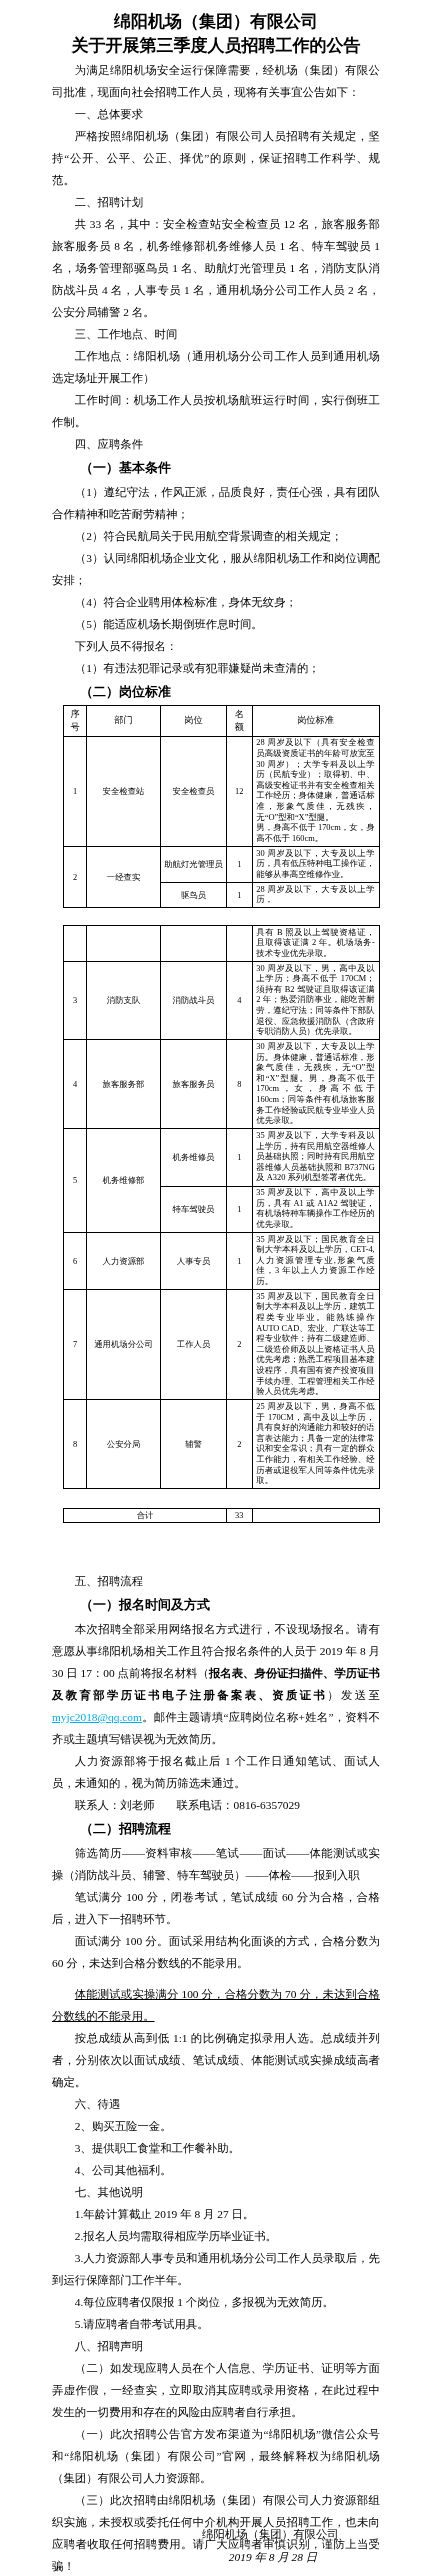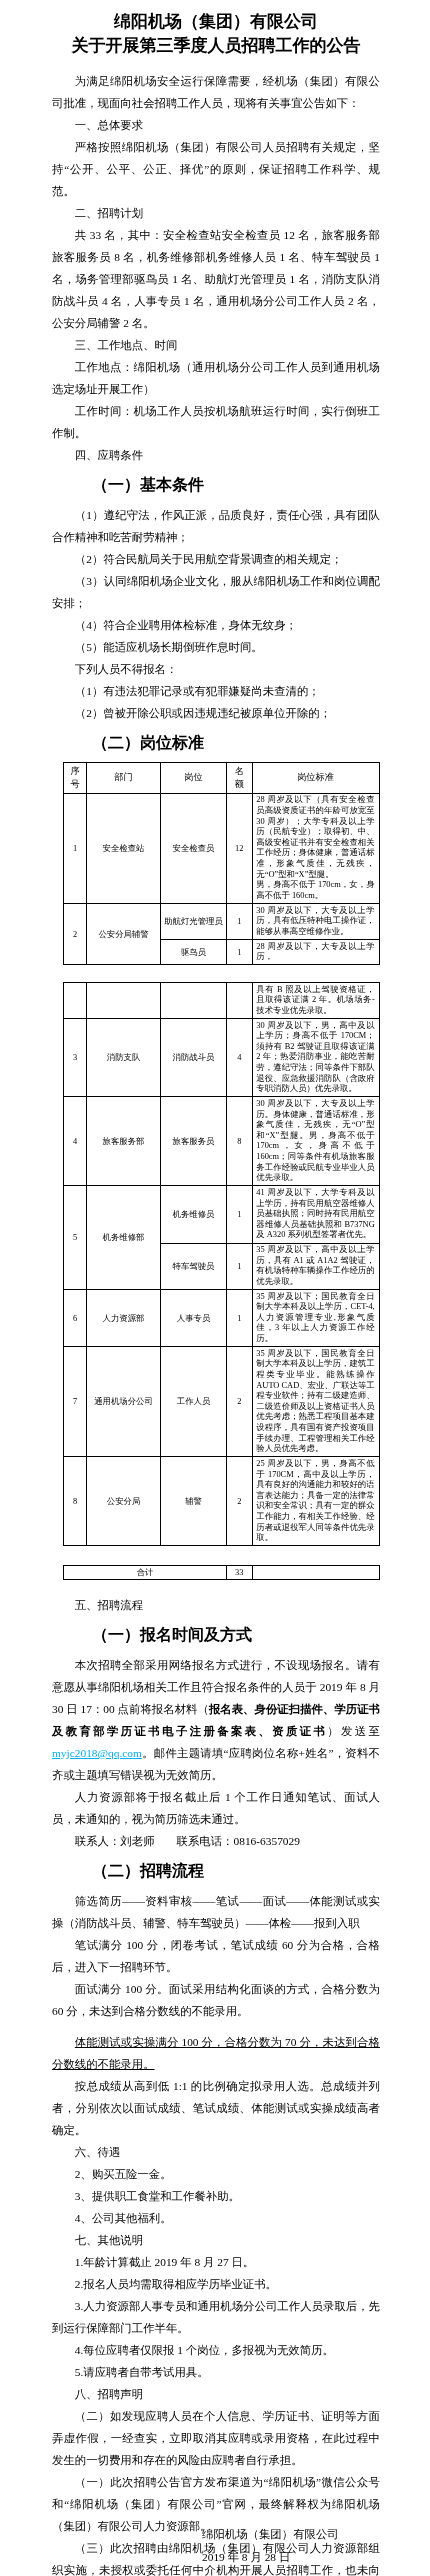--- a/index.html
+++ b/index.html
@@ -3,44 +3,44 @@
 <meta charset="utf-8">
 <style>
   html,body{margin:0;padding:0;background:#ffffff;}
   .page{
     width:430px;height:2576px;box-sizing:border-box;position:relative;overflow:hidden;
     padding:5.4px 50px 0 52px;background:#ffffff;color:#000;
     font-family:"Liberation Serif","DejaVu Serif",serif;
   }
   .title{text-align:center;font-size:17px;font-weight:bold;line-height:24.4px;margin:4.3px 0 0 0;}
   .para{font-size:11.4px;line-height:22px;text-indent:2em;margin:0;text-align:justify;}
-  .intro{margin-top:11px;}
+  .intro{margin-top:0;}
   .h-major{font-family:"Liberation Sans","DejaVu Sans",sans-serif;font-size:11.4px;font-weight:normal;
            line-height:22px;margin:0;text-indent:2em;}
-  .h-sub{font-family:"Liberation Sans","DejaVu Sans",sans-serif;font-size:16px;font-weight:bold;
-         line-height:22px;margin:8px;text-indent:2em;}
+  .h-sub{font-family:"Liberation Sans","DejaVu Sans",sans-serif;font-size:13px;font-weight:bold;
+         line-height:22px;margin:2px;text-indent:2em;}
   .bold{font-weight:bold;}
   .email-link{color:#00b0f0;text-decoration:underline;cursor:pointer;}
   .contact .gap{display:inline-block;width:22px;}
   table.pos{border-collapse:collapse;table-layout:fixed;width:316px;margin:1.1px 0 0 11px;
             font-size:8.4px;border:1.1px solid #000;}
   table.pos td{border:0.5px solid #000;vertical-align:middle;box-sizing:border-box;}
   td.tc{text-align:center;padding:1.1px 1.6px;}
   td.std{text-align:justify;line-height:10.6px;padding:1.6px 3.8px;margin-left:48px;}
   td.hdr{text-align:center;font-size:9.2px;padding:2.2px 1.1px;}
   .pre{white-space:pre-line;}
   tr.hrow{height:25px;}
   tr.thin{height:12.5px;}
   .pagegap{height:15.7px;}
   .gap-before-total{height:17.4px;}
-  .after-table{margin-top:14px;}
+  .after-table{margin-top:47px;}
   .pbreak-extra{margin-top:8.7px;text-decoration:underline;}
   .sig{position:absolute;left:202px;top:2523px;width:142px;font-size:11.4px;line-height:23px;}
   .sig .company{text-align:left;}
-  .sig .date{}
+  .sig .date{text-align:center;font-style:italic;}
 </style>
 </head>
 <body>
 
 <div class="page">
 
   <h1 class="title"><span>绵阳机场（集团）有限公司</span><br><span>关于开展第三季度人员招聘工作的公告</span></h1>
 
   <p class="para intro">为满足绵阳机场安全运行保障需要，经机场（集团）有限公司批准，现面向社会招聘工作人员，现将有关事宜公告如下：</p>
 
@@ -56,21 +56,20 @@
 
   <h2 class="h-major">四、应聘条件</h2>
   <h3 class="h-sub">（一）基本条件</h3>
   <p class="para">（1）遵纪守法，作风正派，品质良好，责任心强，具有团队合作精神和吃苦耐劳精神；</p>
   <p class="para">（2）符合民航局关于民用航空背景调查的相关规定；</p>
   <p class="para">（3）认同绵阳机场企业文化，服从绵阳机场工作和岗位调配安排；</p>
   <p class="para">（4）符合企业聘用体检标准，身体无纹身；</p>
   <p class="para">（5）能适应机场长期倒班作息时间。</p>
   <p class="para">下列人员不得报名：</p>
   <p class="para">（1）有违法犯罪记录或有犯罪嫌疑尚未查清的；</p>
-  <p class="para">（2）曾被开除公职或因违规违纪被原单位开除的；</p>
   <h3 class="h-sub">（二）岗位标准</h3>
 
   <table class="pos">
     <colgroup>
         <col style="width:23px">
         <col style="width:74px">
         <col style="width:66px">
         <col style="width:25.5px">
         <col style="width:127px">
       </colgroup>
@@ -87,21 +86,21 @@
     <tr>
       <td class="tc">1</td>
       <td class="tc">安全检查站</td>
       <td class="tc">安全检查员</td>
       <td class="tc">12</td>
       <td class="std pre">28 周岁及以下（具有安全检查员高级资质证书的年龄可放宽至 30 周岁）；大学专科及以上学历（民航专业）；取得初、中、高级安检证书并有安全检查相关工作经历；身体健康，普通话标准，形象气质佳，无残疾，无“O”型和“X”型腿。
 男，身高不低于 170cm，女，身高不低于 160cm。</td>
     </tr>
     <tr>
       <td class="tc" rowspan="2">2</td>
-      <td class="tc" rowspan="2">公安分局辅警</td>
+      <td class="tc" rowspan="2">一经查实</td>
       <td class="tc">助航灯光管理员</td>
       <td class="tc">1</td>
       <td class="std">30 周岁及以下，大专及以上学历，具有低压特种电工操作证，能够从事高空维修作业。</td>
     </tr>
     <tr class="thin">
       <td class="tc">驱鸟员</td>
       <td class="tc">1</td>
       <td class="std">28 周岁及以下，大专及以上学历，</td>
     </tr>
   </tbody>
@@ -137,21 +136,21 @@
       <td class="tc">旅客服务部</td>
       <td class="tc">旅客服务员</td>
       <td class="tc">8</td>
       <td class="std">30 周岁及以下，大专及以上学历。身体健康，普通话标准，形象气质佳，无残疾，无“O”型和“X”型腿。男，身高不低于 170cm，女，身高不低于 160cm；同等条件有机场旅客服务工作经验或民航专业毕业人员优先录取。</td>
     </tr>
     <tr>
       <td class="tc" rowspan="2">5</td>
       <td class="tc" rowspan="2">机务维修部</td>
       <td class="tc">机务维修员</td>
       <td class="tc">1</td>
-      <td class="std">41 周岁及以下，大学专科及以上学历，持有民用航空器维修人员基础执照；同时持有民用航空器维修人员基础执照和 B737NG 及 A320 系列机型签署者优先。</td>
+      <td class="std">35 周岁及以下，大学专科及以上学历，持有民用航空器维修人员基础执照；同时持有民用航空器维修人员基础执照和 B737NG 及 A320 系列机型签署者优先。</td>
     </tr>
     <tr>
       <td class="tc">特车驾驶员</td>
       <td class="tc">1</td>
       <td class="std">35 周岁及以下，高中及以上学历，具有 A1 或 A1A2 驾驶证，有机场特种车辆操作工作经历的优先录取。</td>
     </tr>
     <tr>
       <td class="tc">6</td>
       <td class="tc">人力资源部</td>
       <td class="tc">人事专员</td>

